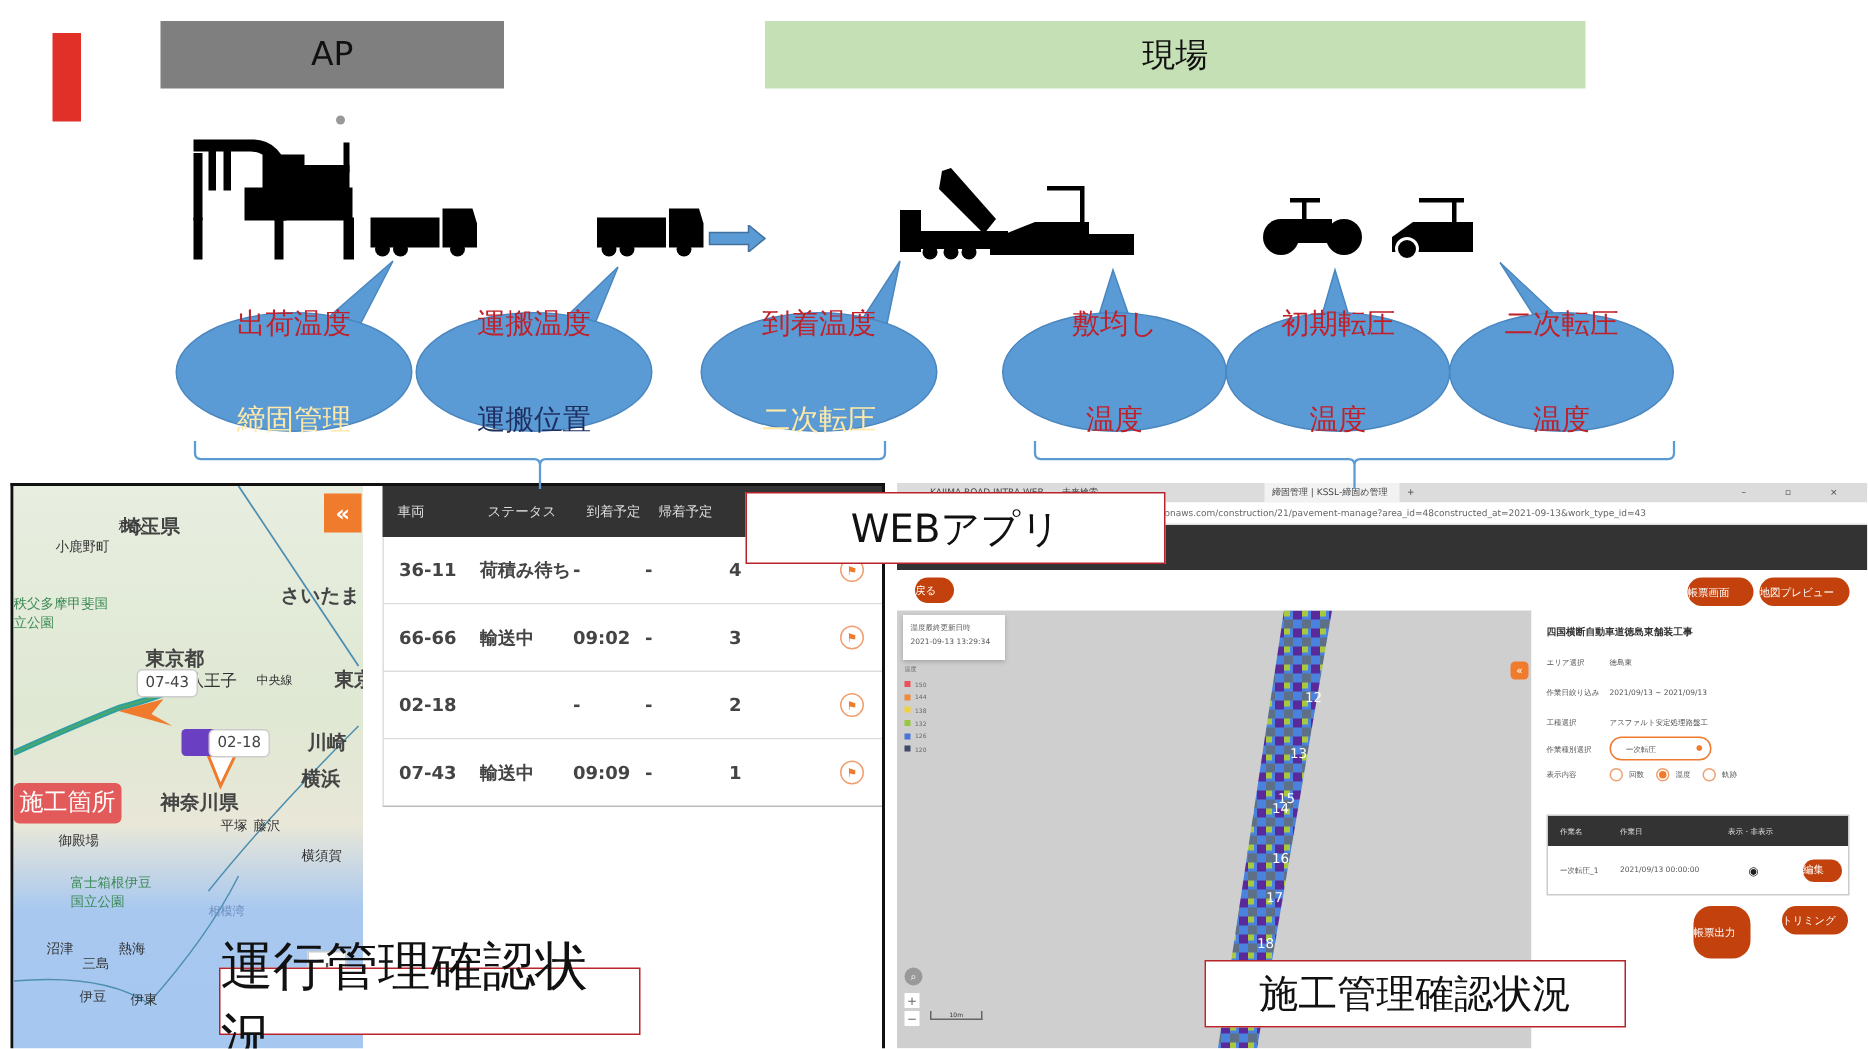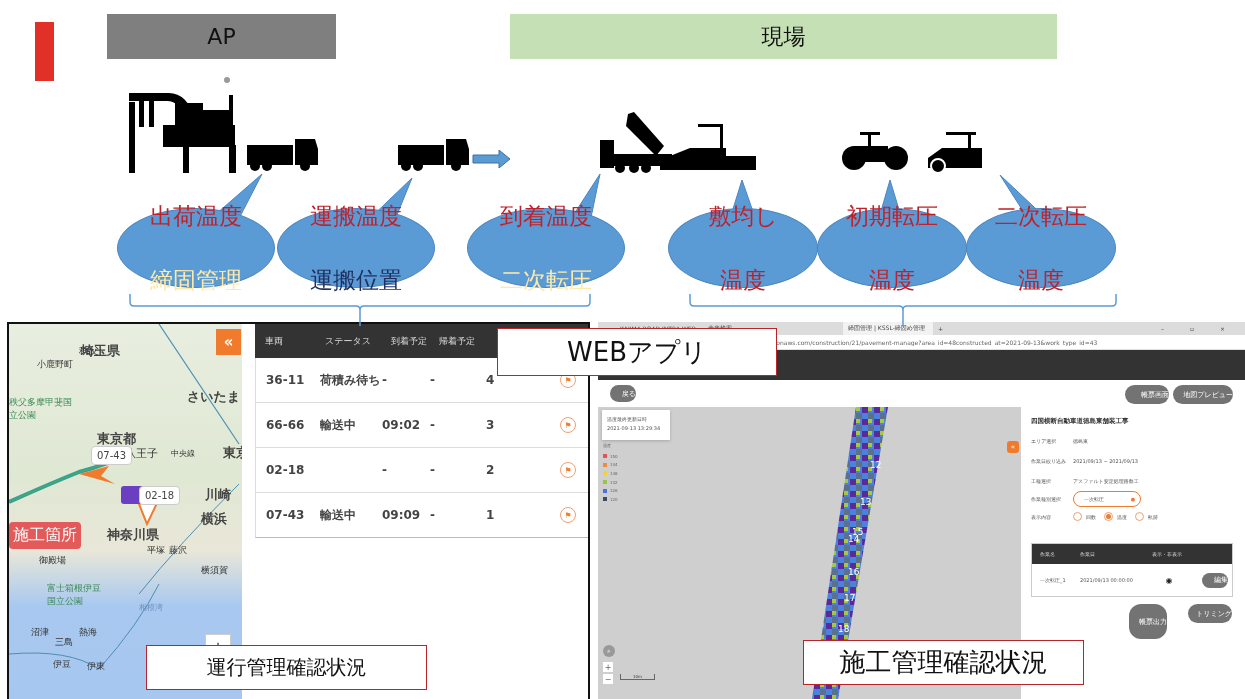--- a/index.html
+++ b/index.html
@@ -3,21 +3,21 @@
 <meta charset="utf-8">
 <style>
   * { box-sizing: border-box; margin: 0; padding: 0; }
   body { width: 1245px; height: 699px; background: #ffffff; position: relative; overflow: hidden; font-family: "DejaVu Sans", sans-serif; }
   .abs { position: absolute; }
   .red-bar { left: 35px; top: 22px; width: 19px; height: 59px; background: #e03028; }
   .hdr-box { height: 45px; display: flex; align-items: center; justify-content: center; font-size: 22px; color: #111; }
   .hdr-ap { left: 107px; top: 14px; width: 229px; background: #7f7f7f; }
   .hdr-site { left: 510px; top: 14px; width: 547px; background: #c5e0b4; }
 
-  .bubble { width: 158px; height: 80px; border-radius: 50%; background: #5b9bd5; border: 1px solid #4a86bf; display: flex; flex-direction: column; align-items: center; justify-content: center; font-size: 23px; line-height: 24px; z-index: 2; gap: 40px; }
+  .bubble { width: 158px; height: 80px; border-radius: 50%; background: #5b9bd5; border: 1px solid #4a86bf; display: flex; flex-direction: column; align-items: center; justify-content: center; font-size: 19px; line-height: 24px; z-index: 2; gap: 40px; }
   .tail { z-index: 1; }
   .t-red { color: #c0202a; }
   .t-cream { color: #ffe9a8; }
   .t-navy { color: #1f2f60; }
 
   .brace { z-index: 1; }
 
   .panel-left { left: 7px; top: 322px; width: 583px; height: 377px; border: 2px solid #111; border-bottom: none; overflow: hidden; background: #fff; }
   .map { left: 0; top: 0; width: 233px; height: 377px; background: linear-gradient(180deg,#e8eee0 0%,#dfe8d3 40%,#e9e7d8 60%,#a8c8f0 75%,#a6c7ef 100%); overflow: hidden; }
   .map-label { position: absolute; font-size: 11px; color: #333; white-space: nowrap; }
@@ -35,30 +35,30 @@
   .c1 { width: 50px; padding-left: 10px; flex: none; box-sizing: content-box; }
   .c2 { width: 66px; padding-left: 4px; flex: none; }
   .c3 { width: 48px; flex: none; }
   .c4 { width: 56px; flex: none; }
   .c5 { width: 62px; flex: none; }
   .c6 { width: 40px; flex: none; display: flex; justify-content: center; }
   .flag-btn { width: 16px; height: 16px; border: 1px solid #f0a070; border-radius: 50%; color: #f07b2c; font-size: 8px; display: flex; align-items: center; justify-content: center; }
 
   .label-box { background: #fff; border: 1px solid #b8242a; display: flex; align-items: center; justify-content: center; color: #111; z-index: 5; }
   .lbl-web { left: 449px; top: 328px; width: 280px; height: 48px; font-size: 26px; margin-left: 48px; }
-  .lbl-op { left: 146px; top: 645px; width: 281px; height: 45px; font-size: 20px; }
+  .lbl-op { left: 146px; top: 645px; width: 281px; height: 45px; font-size: 35px; }
   .lbl-co { left: 803px; top: 640px; width: 281px; height: 45px; font-size: 26px; }
 
   .panel-right { left: 598px; top: 322px; width: 647px; height: 377px; background: #fff; overflow: hidden; }
   .tabbar { left: 0; top: 0; width: 647px; height: 13px; background: #dcdcdc; font-size: 6px; color: #444; display: flex; align-items: center; }
   .tab { height: 13px; display: flex; align-items: center; padding: 0 5px; white-space: nowrap; }
   .tab.active { background: #f2f2f2; }
   .urlbar { left: 0; top: 13px; width: 647px; height: 15px; background: #fff; font-size: 6px; color: #666; display: flex; align-items: center; padding-left: 20px; border-bottom: 1px solid #e0e0e0; }
   .darkbar { left: 0; top: 28px; width: 647px; height: 30px; background: #333; }
-  .orange-btn { background: #737373; color: #fff; border-radius: 12px; font-size: 7px; display: flex; align-items: center; justify-content: flex-end; position: absolute; }
+  .orange-btn { background: #c2410c; color: #fff; border-radius: 12px; font-size: 7px; display: flex; align-items: center; justify-content: flex-start; position: absolute; }
   .map2 { left: 0; top: 85px; width: 423px; height: 292px; background: #cfcfcf; }
   .upd-card { left: 4px; top: 3px; width: 68px; height: 30px; background: #fff; box-shadow: 0 1px 3px rgba(0,0,0,0.2); font-size: 5px; color: #555; padding: 5px; line-height: 9px; }
   .legend { left: 5px; top: 36px; font-size: 4px; color: #666; }
   .legend-item { display: flex; align-items: center; height: 8.6px; }
   .legend-swatch { width: 4px; height: 4px; margin-right: 3px; }
   .side { left: 423px; top: 85px; width: 224px; height: 292px; background: #fff; }
   .side-title { left: 10px; top: 10px; font-size: 6.5px; font-weight: bold; color: #333; }
   .side-row { position: absolute; left: 10px; font-size: 5px; color: #555; display: flex; align-items: center; }
   .side-row .k { width: 42px; }
   .pill-sel { border: 1px solid #f07b2c; border-radius: 9px; width: 68px; height: 16px; display: flex; align-items: center; justify-content: space-between; padding: 0 5px 0 10px; font-size: 5px; }

